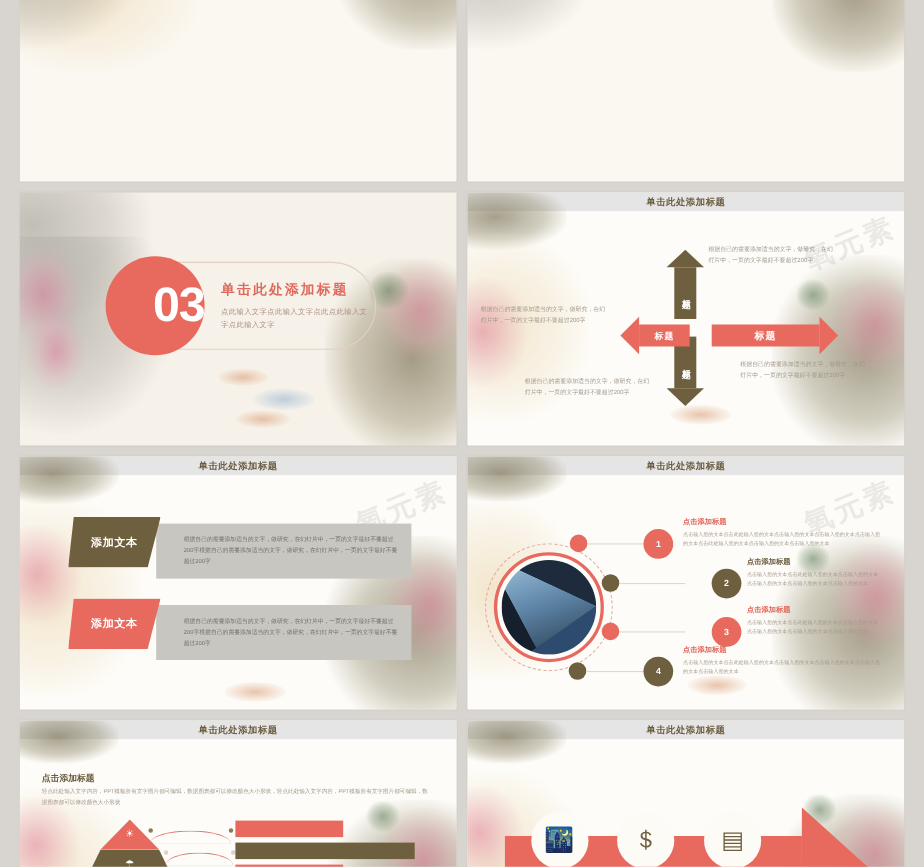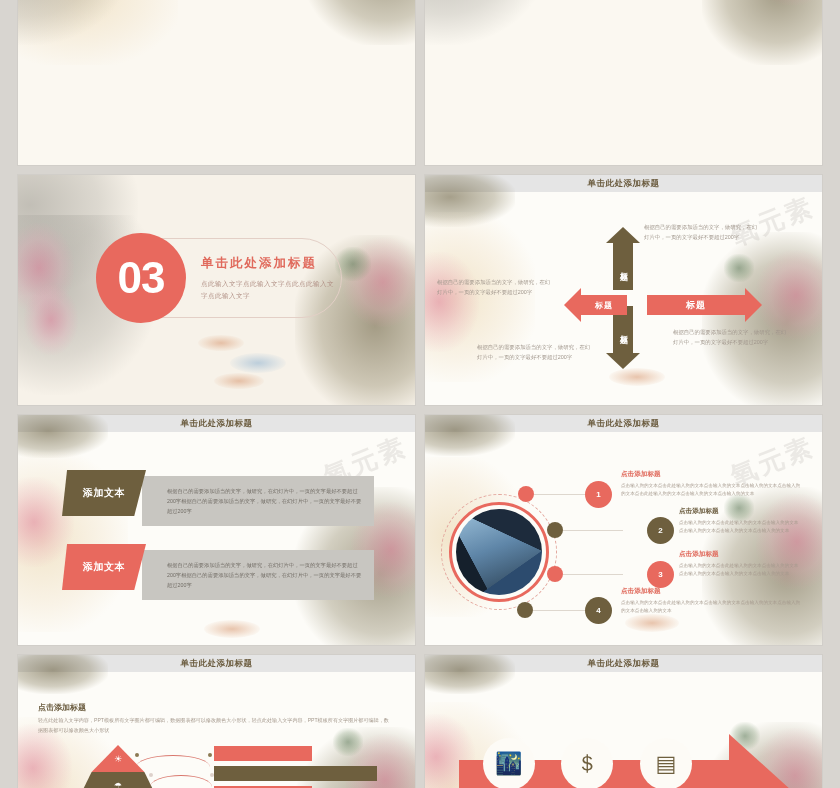--- a/index.html
+++ b/index.html
@@ -74,21 +74,21 @@
 
   
   .s3 { background:#f7f2e9; }
   .s3-pill {
     position:absolute; left:100px; top:63px; width:224px; height:80px;
     border:1px solid #e3cfc6; border-radius:40px; background:transparent;
   }
   .s3-circle {
     position:absolute; left:78px; top:58px; width:90px; height:90px;
     border-radius:50%; background:#e8695e;
-    display:flex; align-items:center; justify-content:center;
+    display:flex; align-items:center; justify-content:flex-end;
   }
   .s3-circle span { color:#fff; font-size:44px; font-weight:bold; letter-spacing:-1px; }
   .s3-h {
     position:absolute; left:183px; top:80px; font-size:12.5px; font-weight:bold;
     color:#e06a5c; letter-spacing:2px;
   }
   .s3-p {
     position:absolute; left:183px; top:103px; width:133px;
     font-size:6.6px; color:#b08f84; line-height:1.85; letter-spacing:.4px;
   }

